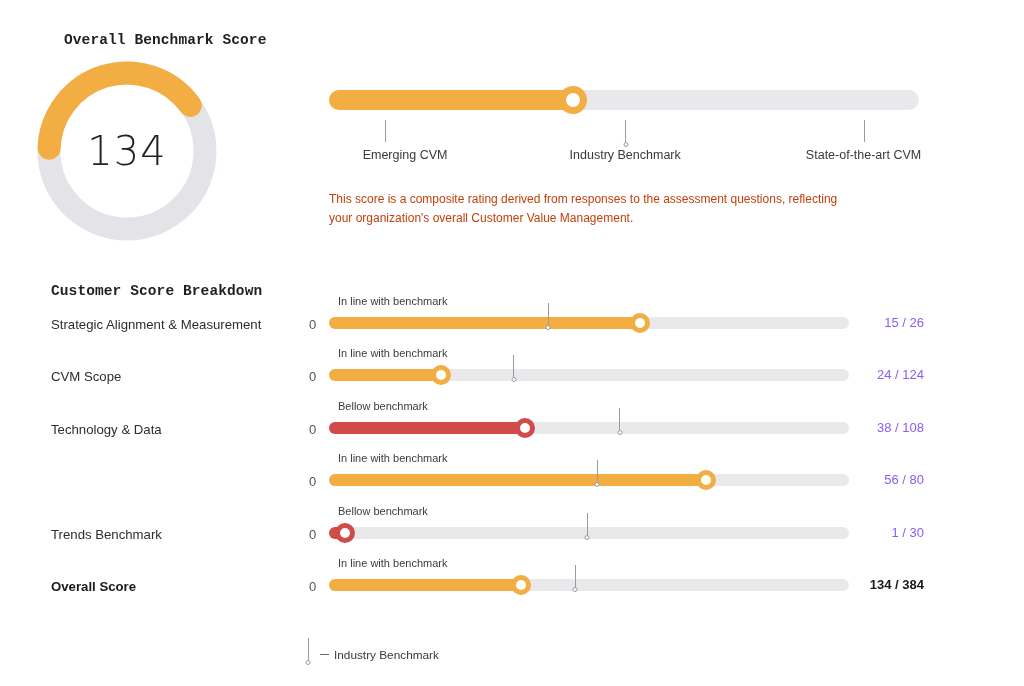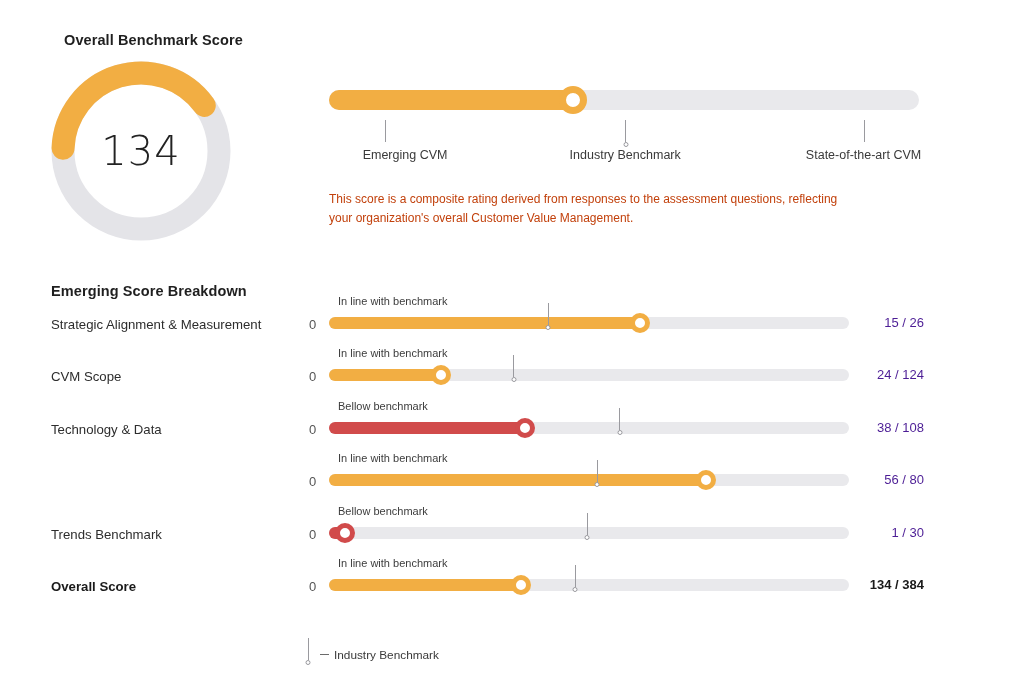--- a/index.html
+++ b/index.html
@@ -14,26 +14,27 @@
   .page { position: relative; width: 1024px; height: 686px; }
 
   
   .section-title {
     position: absolute;
     font-size: 14.5px;
     font-weight: bold;
     color: #1f1f1f;
     letter-spacing: .1px;
     white-space: nowrap;
+    font-family: Liberation Mono, monospace;
   }
   #gauge-title { left: 64px; top: 32px; }
   #breakdown-title { left: 51px; top: 283px; }
 
   
-  #gauge-wrap { position: absolute; left: 48px; top: 58px; width: 186px; height: 186px; text-decoration: underline; }
+  #gauge-wrap { position: absolute; left: 34px; top: 58px; width: 186px; height: 186px; text-decoration: underline; }
   #gauge-svg { display: block; }
   #gauge-value {
     position: absolute; left: 0; top: 0; width: 186px; height: 186px;
     display: flex; align-items: center; justify-content: center;
     font-size: 40px; font-weight: 300; color: #222; letter-spacing: 1px;
     font-family: "DejaVu Sans", sans-serif;
   }
 
   
   #top-slider { position: absolute; left: 329px; top: 90px; width: 590px; height: 20px; }
@@ -90,21 +91,21 @@
     font-size: 11px; color: #3c3c3c; white-space: nowrap;
   }
   .row-slider {
     position: absolute; left: 329px; top: 21px; width: 520px; height: 12px;
   }
   .row-slider .track { height: 12px; border-radius: 6px; }
   .row-slider .fill  { height: 12px; border-radius: 6px; }
   .row-slider .knob  { width: 20px; height: 20px; border-width: 5px; }
   .row-score {
     position: absolute; left: 858px; top: 19px; width: 66px;
-    text-align: right; font-size: 13px; color: #4c1d95; white-space: nowrap;
+    text-align: right; font-size: 13px; color: #8b5cf6; white-space: nowrap;
   }
   .row-bench-line {
     position: absolute; width: 1px; background: #9a9a9f;
     top: 7px; height: 22px;
   }
   .row-bench-dot {
     position: absolute; width: 5px; height: 5px; border-radius: 50%;
     border: 1px solid #9a9a9f; background: #fff;
     top: 29px; transform: translateX(-50%);
   }
@@ -143,21 +144,21 @@
       <div class="tick-label" style="left: 385.05px; top: 148px; padding-left: 40px;">Emerging CVM</div>
       <div class="tick-line" style="left: 625.18px; top: 120px; height: 22px;"></div>
       <div class="tick-dot" style="left: 625.68px; top: 142px;"></div>
       <div class="tick-label" style="left: 625.18px; top: 148px;">Industry Benchmark</div>
       <div class="tick-line" style="left: 863.54px; top: 120px; height: 22px;"></div>
       <div class="tick-label" style="left: 863.54px; top: 148px;">State-of-the-art CVM</div>
     </div>
 
   <div id="gauge-desc">This score is a composite rating derived from responses to the assessment questions, reflecting your organization's overall Customer Value Management.</div>
 
-  <div class="section-title" id="breakdown-title">Emerging Score Breakdown</div>
+  <div class="section-title" id="breakdown-title">Customer Score Breakdown</div>
 
   <div id="rows">
       <div class="row">
         <div class="row-label">Strategic Alignment &amp; Measurement</div>
         <div class="row-min">0</div>
         <div class="row-status">In line with benchmark</div>
         <div class="row-slider">
           <div class="track"></div>
           <div class="fill" style="width: 311.08px; background: rgb(242, 174, 67);"></div>
           <div class="knob" style="left: 311.08px; border-color: rgb(242, 174, 67);"></div>

